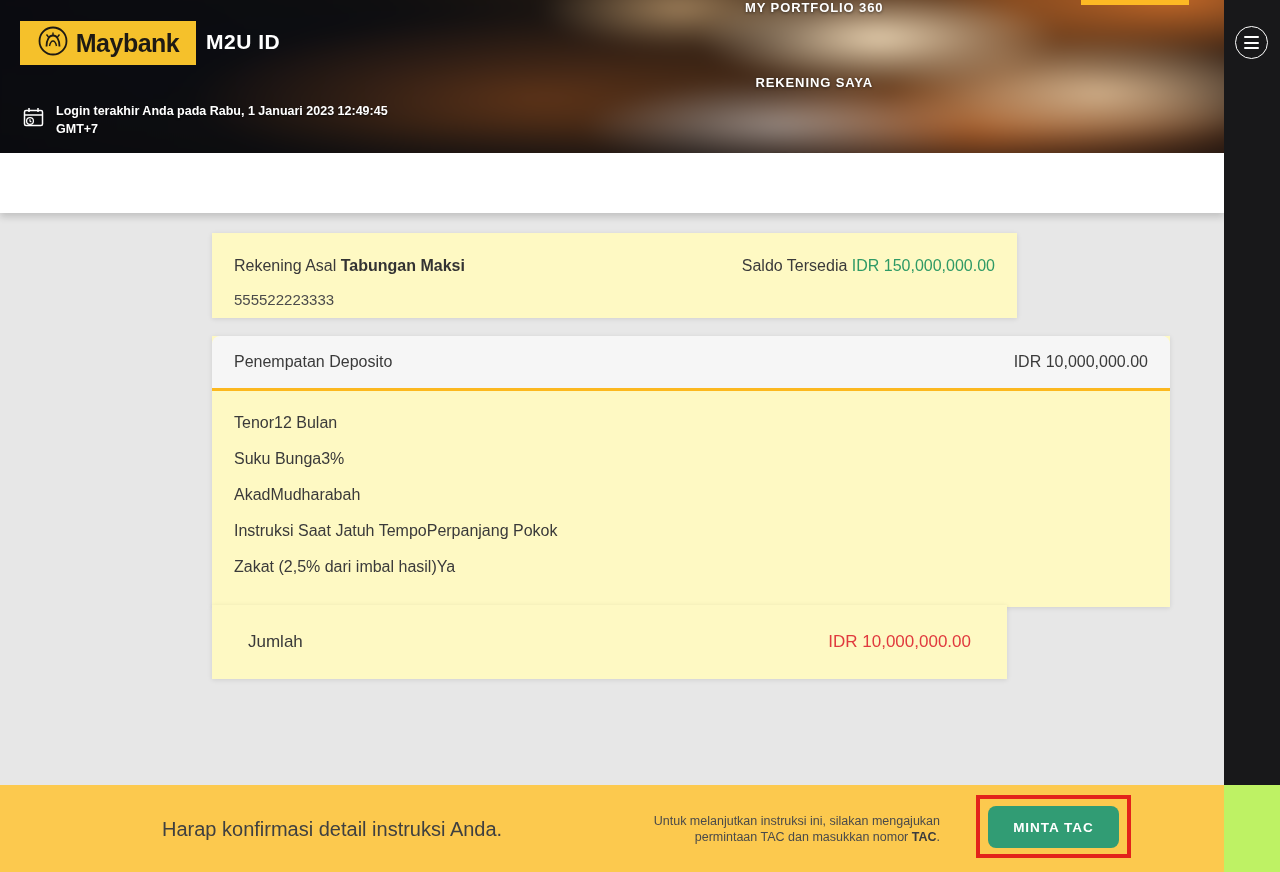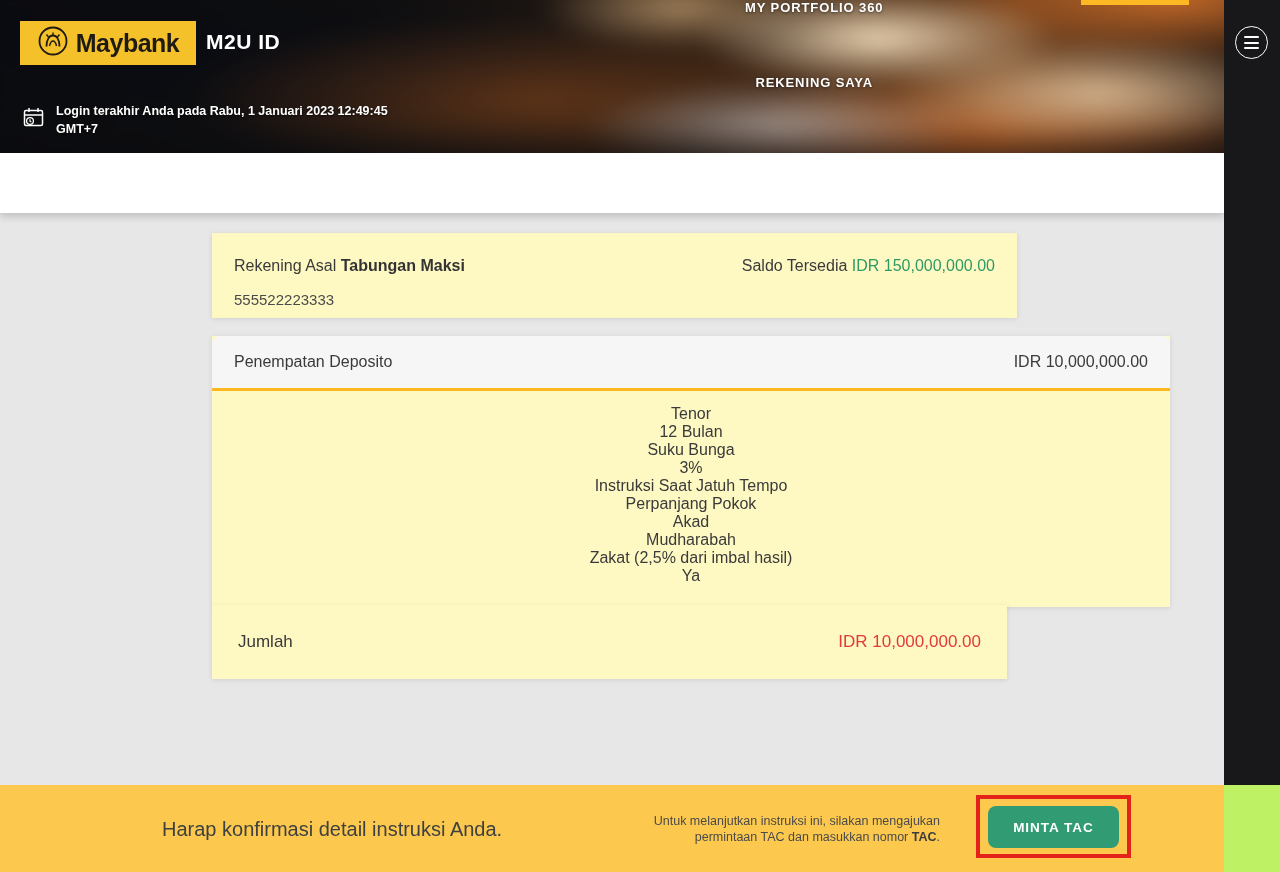--- a/index.html
+++ b/index.html
@@ -57,24 +57,24 @@
   .acc-line { font-size:16px; color:#3a3a3a; }
   .acc-name { font-weight:700; color:#333333; }
   .acc-number { font-size:15px; color:#4b4b4b; margin-top:16px; }
   .balance-line { font-size:16px; color:#3a3a3a; }
   .balance-value { color:#2f9a66; }
 
   .card-deposit { left:212px; top:336px; width:958px; height:271px; }
   .deposit-header { height:55px; background:#f6f6f6; border-bottom:3px solid #fcb81f; border-radius:8px 8px 0 0;
     display:flex; justify-content:space-between; align-items:center; padding:0 22px; font-size:16px; color:#3a3a3a; }
   .deposit-rows { padding:14px 22px 0 22px; }
-  .drow { display:flex; justify-content:space-between; align-items:center; height:36px; font-size:16px; color:#3a3a3a;flex-direction:column; }
+  .drow { display:flex; justify-content:flex-start; align-items:center; height:36px; font-size:16px; color:#3a3a3a; }
 
   .card-total { left:212px; top:605px; width:795px; height:74px; display:flex; justify-content:space-between;
-    align-items:center; padding:0 26px; font-size:17px; color:#3a3a3a; }
+    align-items:center; padding:0 36px; font-size:17px; color:#3a3a3a; }
   .total-value { color:#e03a3e; }
 
   
   .footer { position:absolute; left:0; bottom:0; width:1280px; height:87px; background:#bef264; z-index:7; }
   .footer-main { position:absolute; left:0; top:0; width:1224px; height:87px; background:#fcc94e; }
   .confirm-text { position:absolute; left:162px; top:50%; transform:translateY(-50%); font-size:20px; color:#3f4040; }
   .tac-text { position:absolute; right:284px; top:50%; transform:translateY(-50%); text-align:right;
     font-size:12.5px; color:#4a4a4a; line-height:16px; }
   .tac-bold { font-weight:700; color:#3c3c3c; }
   .annotation-box { position:absolute; left:976px; top:10px; width:155px; height:63px;
@@ -159,26 +159,26 @@
     <div class="deposit-rows">
       <div class="drow">
         <span>Tenor</span>
         <span>12 Bulan</span>
       </div>
       <div class="drow">
         <span>Suku Bunga</span>
         <span>3%</span>
       </div>
       <div class="drow">
+        <span>Akad</span>
+        <span>Mudharabah</span>
+      </div>
+      <div class="drow">
         <span>Instruksi Saat Jatuh Tempo</span>
         <span>Perpanjang Pokok</span>
-      </div>
-      <div class="drow">
-        <span>Akad</span>
-        <span>Mudharabah</span>
       </div>
       <div class="drow">
         <span>Zakat (2,5% dari imbal hasil)</span>
         <span>Ya</span>
       </div>
     </div>
   </section>
 
   <section class="card card-total">
     <span>Jumlah</span>

